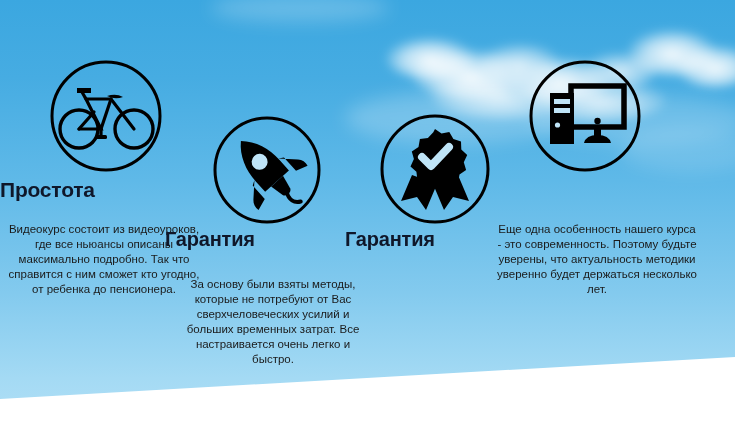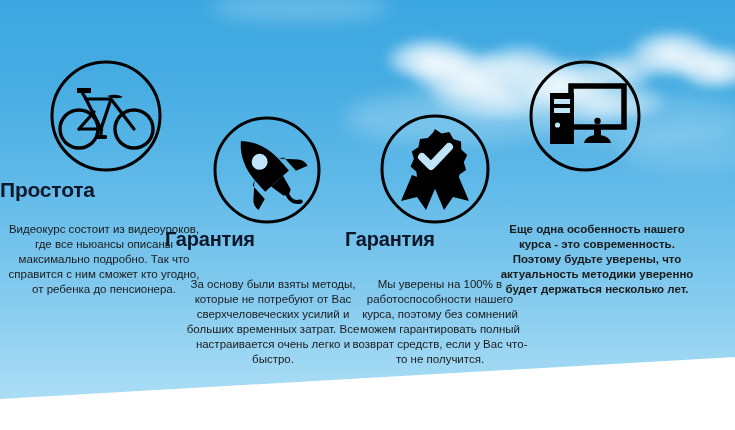--- a/index.html
+++ b/index.html
@@ -70,21 +70,21 @@
   #circle-speed      { left: 212px; top: 115px; }
   #title-speed       { left: 165px; top: 228px; width: 180px; font-size: 20px; }
   #body-speed        { left: 183px; top: 277px; width: 180px; font-size: 11.5px; }
 
   #circle-guarantee  { left: 379px; top: 113px; }
   #title-guarantee   { left: 345px; top: 228px; width: 175px; font-size: 20px; }
   #body-guarantee    { left: 350px; top: 277px; width: 180px; font-size: 11.5px; }
 
   #circle-modernity  { left: 528px; top: 59px;  }
   #title-modernity   { left: 495px; top: 176px; width: 240px; font-size: 21px; }
-  #body-modernity    { left: 497px; top: 222px; width: 200px; font-size: 11.5px; font-weight: bold; }
+  #body-modernity    { left: 497px; top: 222px; width: 200px; font-size: 11.5px; }
 </style>
 </head>
 <body>
 
 <div id="stage">
 
   <div class="sky"></div>
 
   <svg class="clouds" viewBox="0 0 735 430">
     <defs>
@@ -165,21 +165,20 @@
 
   <svg class="icon-circle" id="circle-guarantee" width="112" height="112" viewBox="0 0 112 112">
     <circle cx="56" cy="56" r="53" fill="none" stroke="#000" stroke-width="3"></circle>
     <path d="M33 62 L22 88 l16 -4 l9 13 l11 -26 z" fill="#000"></path>
     <path d="M79 62 L90 88 l-16 -4 l-9 13 l-11 -26 z" fill="#000"></path>
     <path d="M56 16
              l6.5 4.6 l7.8 -1.6 l4.1 6.9 l7.6 2.6 l0.3 8 l5.9 5.4 l-3.4 7.3 l2.3 7.7 l-6.6 4.6 l-1.4 7.9 l-8 0.9 l-5.4 5.9 l-7.3 -3.4 l-7.6 2.1 l-4.5 -6.7 l-7.9 -1.4 l-1 -8 l-5.9 -5.4 l3.4 -7.3 l-2.1 -7.6 l6.7 -4.5 l1.4 -7.9 l8 -1 l5.4 -5.9 z" fill="#000"></path>
     <path d="M43 44 L52 53 L70 34" fill="none" stroke="#BFE4F7" stroke-width="8" stroke-linecap="round" stroke-linejoin="round"></path>
   </svg>
   <div class="f-title" id="title-guarantee">Гарантия</div>
-  <div class="f-body" id="body-guarantee">Мы уверены на 100% в работоспособности нашего курса, поэтому без сомнений можем гарантировать полный возврат средств, если у Вас что-то не получится.</div>
 
   <svg class="icon-circle" id="circle-modernity" width="114" height="114" viewBox="0 0 114 114">
     <circle cx="57" cy="57" r="54" fill="none" stroke="#000" stroke-width="3"></circle>
 
     <rect x="43" y="27" width="53" height="41" fill="none" stroke="#000" stroke-width="5.5"></rect>
     <rect x="66" y="68" width="7" height="10" fill="#000"></rect>
     <path d="M56 84 q2 -8 13.5 -8 q11.5 0 13.5 8 z" fill="#000"></path>
     <circle cx="69.5" cy="62" r="3.2" fill="#000"></circle>
 
     <rect x="22" y="34" width="24" height="51" fill="#000"></rect>

